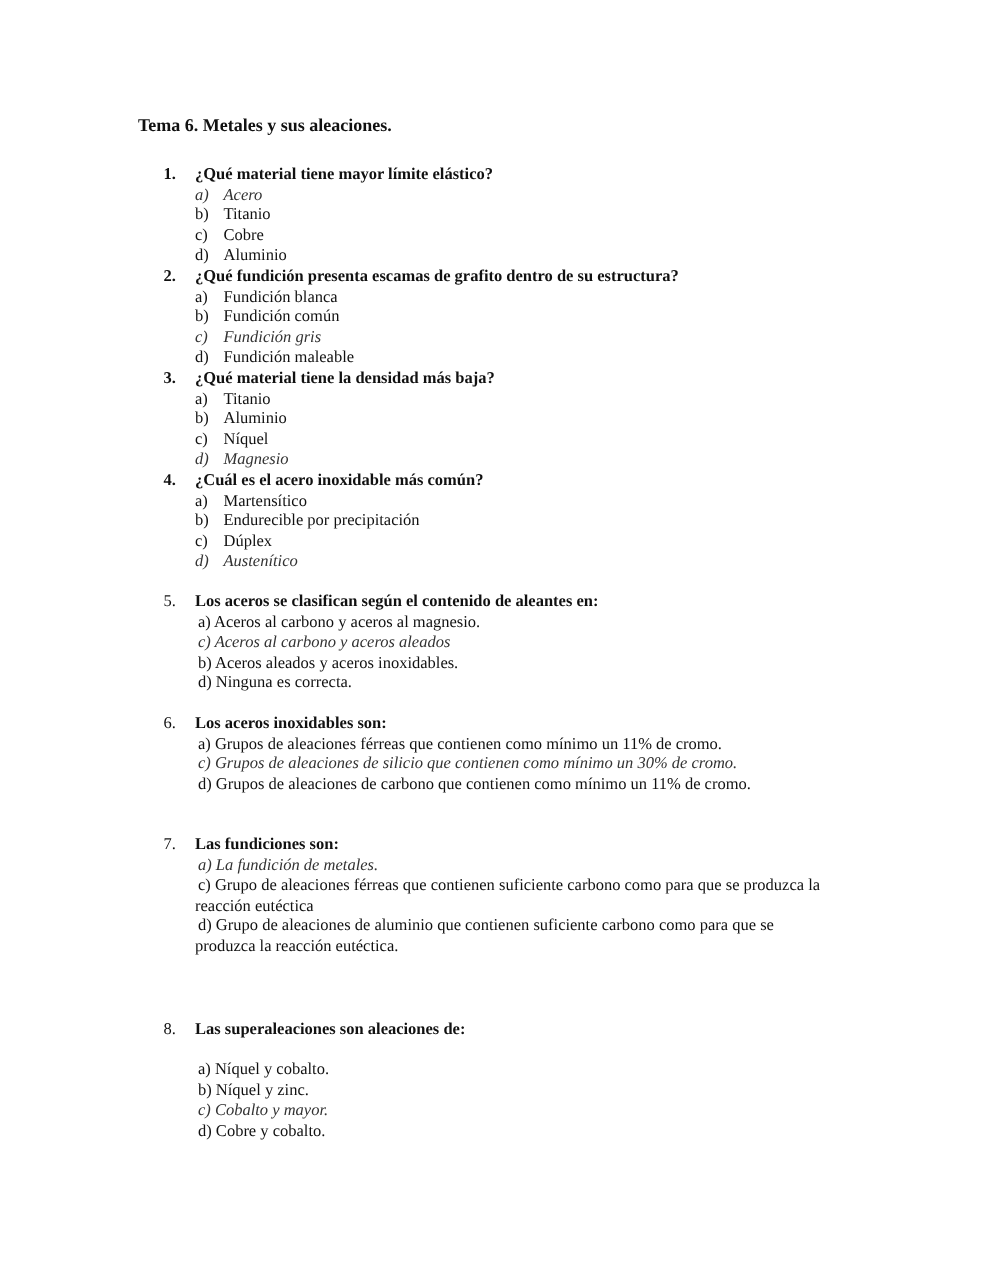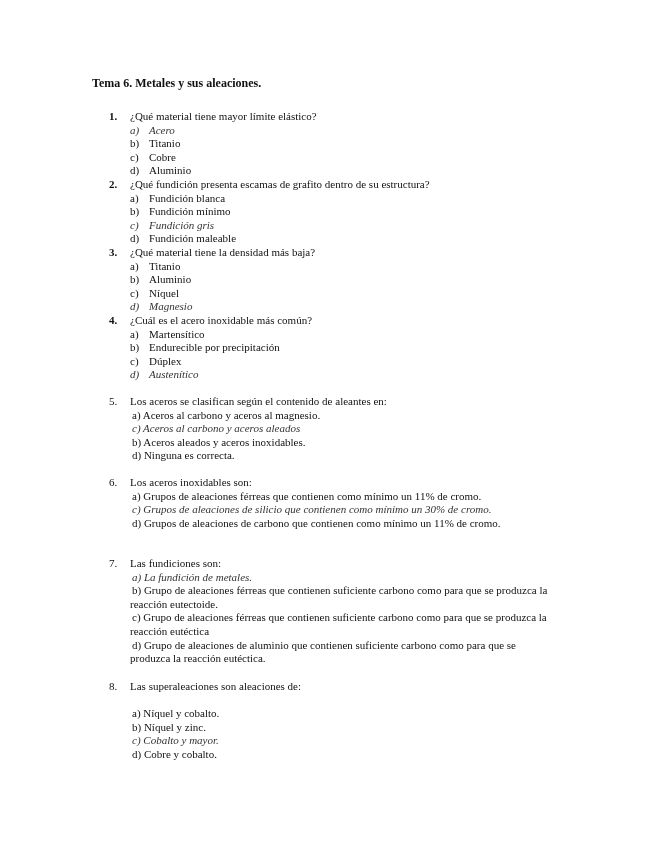--- a/index.html
+++ b/index.html
@@ -3,21 +3,21 @@
 <meta charset="utf-8">
 <style>
   html, body { margin: 0; padding: 0; background: #ffffff; }
   body { width: 655px; height: 848px; position: relative; overflow: hidden;
          font-family: "Liberation Serif", "DejaVu Serif", serif; color: #111; }
   .title { position: absolute; left: 92px; top: 76px; font-size: 12px; font-weight: bold; margin: 0; }
   .q { position: absolute; left: 109px; font-size: 11px; line-height: 13.6px; }
   .qhead { display: flex; }
   .qnum { width: 21px; }
   .qnum.bold { font-weight: bold; }
-  .qtext { font-weight: normal; }
+  .qtext { font-weight: bold; }
   .opt { margin-left: 21px; }
   .opt.list { display: flex; }
   .opt.list .lbl { width: 19px; }
   .opt.inline { margin-left: 23px; }
   .opt.italic { font-style: italic; color: #333; }
   .opt.wrap { margin-left: 21px; width: 420px; }
   .gap { height: 13.6px; }
 </style>
 </head>
 <body>
@@ -51,21 +51,21 @@
   <div class="qhead">
       <span class="qnum bold">2.</span>
       <span class="qtext">¿Qué fundición presenta escamas de grafito dentro de su estructura?</span>
     </div>
   <div class="opt list">
       <span class="lbl">a)</span>
       <span>Fundición blanca</span>
     </div>
   <div class="opt list">
       <span class="lbl">b)</span>
-      <span>Fundición mínimo</span>
+      <span>Fundición común</span>
     </div>
   <div class="opt list italic">
       <span class="lbl">c)</span>
       <span>Fundición gris</span>
     </div>
   <div class="opt list">
       <span class="lbl">d)</span>
       <span>Fundición maleable</span>
     </div>
 </div>
@@ -136,21 +136,20 @@
   <div class="opt inline italic">c) Grupos de aleaciones de silicio que contienen como mínimo un 30% de cromo.</div>
   <div class="opt inline">d) Grupos de aleaciones de carbono que contienen como mínimo un 11% de cromo.</div>
 </div>
 
 <div class="q" style="top:557px">
   <div class="qhead">
       <span class="qnum">7.</span>
       <span class="qtext">Las fundiciones son:</span>
     </div>
   <div class="opt inline italic">a) La fundición de metales.</div>
-  <div class="opt wrap" style="text-indent:2px">b) Grupo de aleaciones férreas que contienen suficiente carbono como para que se produzca la reacción eutectoide.</div>
   <div class="opt wrap" style="text-indent:2px">c) Grupo de aleaciones férreas que contienen suficiente carbono como para que se produzca la reacción eutéctica</div>
   <div class="opt wrap" style="text-indent:2px">d) Grupo de aleaciones de aluminio que contienen suficiente carbono como para que se produzca la reacción eutéctica.</div>
 </div>
 
 <div class="q" style="top:680px">
   <div class="qhead">
       <span class="qnum">8.</span>
       <span class="qtext">Las superaleaciones son aleaciones de:</span>
     </div>
   <div class="gap"></div>

